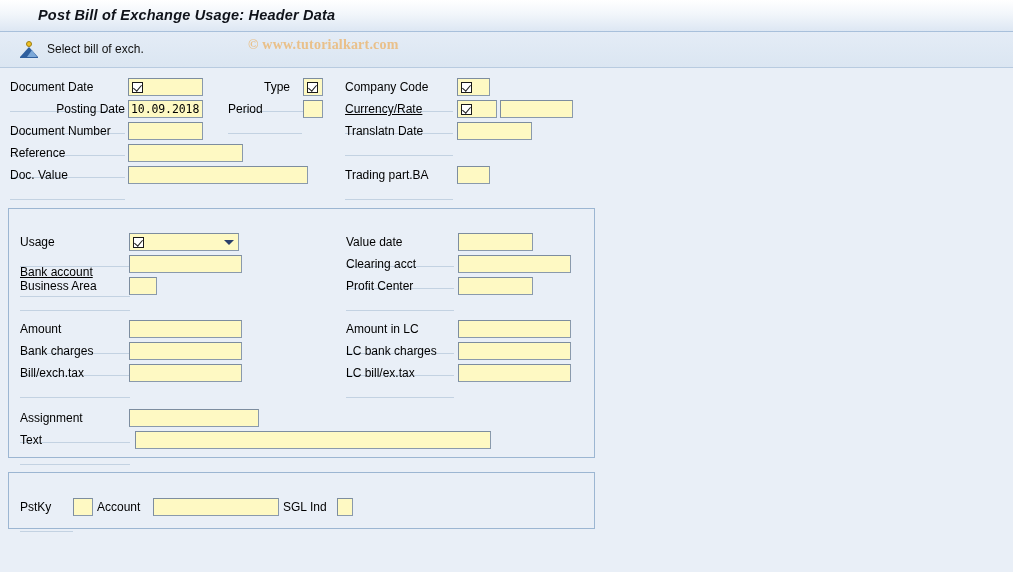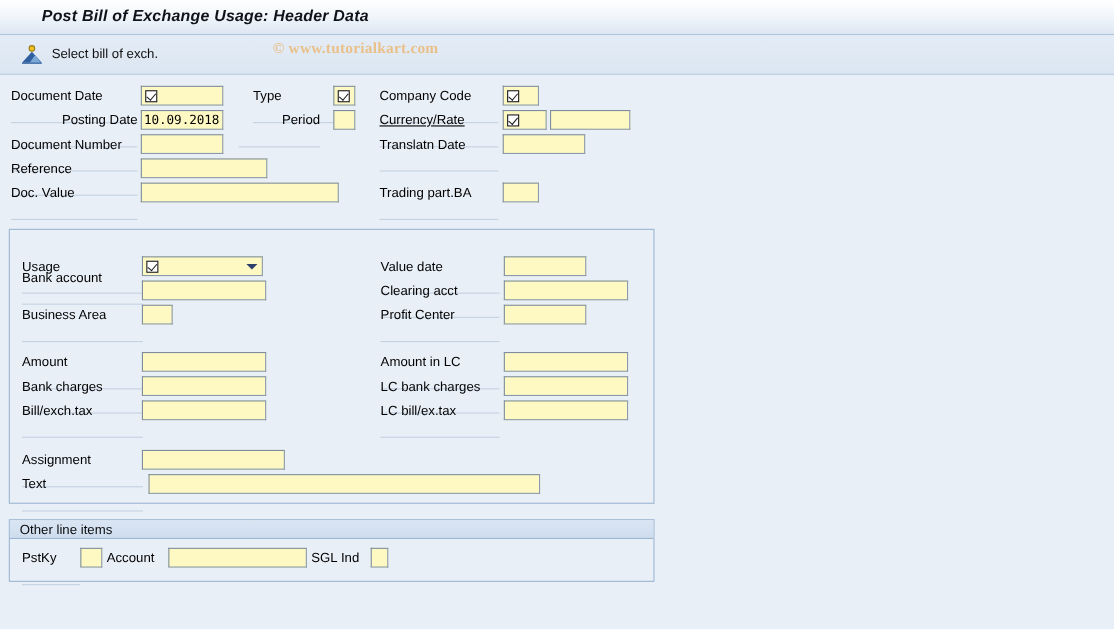--- a/index.html
+++ b/index.html
@@ -246,22 +246,22 @@
 <div class="lbl" style="left:10px; top:168px; width:115px;">Doc. Value</div>
 
 <div class="fld" style="left:128px; top:78px; width:75px;">
   <span class="reqwrap"><span class="reqbox"></span></span>
 </div>
 <div class="fld mono" style="left:128px; top:100px; width:75px;">10.09.2018</div>
 <div class="fld" style="left:128px; top:122px; width:75px;"></div>
 <div class="fld" style="left:128px; top:144px; width:115px;"></div>
 <div class="fld" style="left:128px; top:166px; width:180px;"></div>
 
-<div class="lbl" style="left:230px; top:80px; width:74px;">Type</div>
-<div class="lbl" style="left:217px; top:102px; width:74px;text-align:right;">Period</div>
+<div class="lbl" style="left:240px; top:80px; width:74px;text-align:center;">Type</div>
+<div class="lbl" style="left:228px; top:102px; width:74px;">Period</div>
 
 <div class="fld" style="left:303px; top:78px; width:20px;">
   <span class="reqwrap"><span class="reqbox"></span></span>
 </div>
 <div class="fld" style="left:303px; top:100px; width:20px;"></div>
 
 <div class="lbl" style="left:345px; top:80px; width:108px;">Company Code</div>
 <div class="lbl" style="left:345px; top:102px; width:108px;text-decoration:underline;">Currency/Rate</div>
 <div class="lbl" style="left:345px; top:124px; width:108px;">Translatn Date</div>
 <div class="lbl" style="left:345px; top:168px; width:108px;">Trading part.BA</div>
@@ -277,21 +277,21 @@
 <div class="fld" style="left:457px; top:166px; width:33px;"></div>
 
 <div class="group" style="left:8px; top:208px; width:587px; height:250px;">
 
   <div class="lbl" style="left:11px; top:26px; width:110px;">Usage</div>
   <div class="fld dropdown" style="left:120px; top:24px; width:110px;">
     <span class="reqwrap"><span class="reqbox"></span></span>
     <span class="ddarrow"></span>
   </div>
 
-  <div class="lbl" style="left:11px; top:36px; width:110px;">Bank account</div>
+  <div class="lbl" style="left:11px; top:56px; width:110px;text-decoration:underline;">Bank account</div>
   <div class="fld" style="left:120px; top:46px; width:113px;"></div>
 
   <div class="lbl" style="left:11px; top:70px; width:110px;">Business Area</div>
   <div class="fld" style="left:120px; top:68px; width:28px;"></div>
 
   <div class="lbl" style="left:337px; top:26px; width:108px;">Value date</div>
   <div class="fld" style="left:449px; top:24px; width:75px;"></div>
 
   <div class="lbl" style="left:337px; top:48px; width:108px;">Clearing acct</div>
   <div class="fld" style="left:449px; top:46px; width:113px;"></div>
@@ -318,23 +318,20 @@
   <div class="fld" style="left:449px; top:155px; width:113px;"></div>
 
   <div class="lbl" style="left:11px; top:202px; width:110px;">Assignment</div>
   <div class="fld" style="left:120px; top:200px; width:130px;"></div>
 
   <div class="lbl" style="left:11px; top:224px; width:110px;">Text</div>
   <div class="fld" style="left:126px; top:222px; width:356px;"></div>
 </div>
 
 <div class="group" style="left:8px; top:472px; width:587px; height:57px;">
-  <div class="group-head">
-    <span class="gh-text">Other line items</span>
-  </div>
 
   <div class="lbl" style="left:11px; top:27px; width:53px;">PstKy</div>
   <div class="fld" style="left:64px; top:25px; width:20px;"></div>
 
   <div class="lbl noline" style="left:88px; top:27px; width:50px;">Account</div>
   <div class="fld" style="left:144px; top:25px; width:126px;"></div>
 
   <div class="lbl noline" style="left:274px; top:27px; width:52px;">SGL Ind</div>
   <div class="fld" style="left:328px; top:25px; width:16px;"></div>
 </div>

